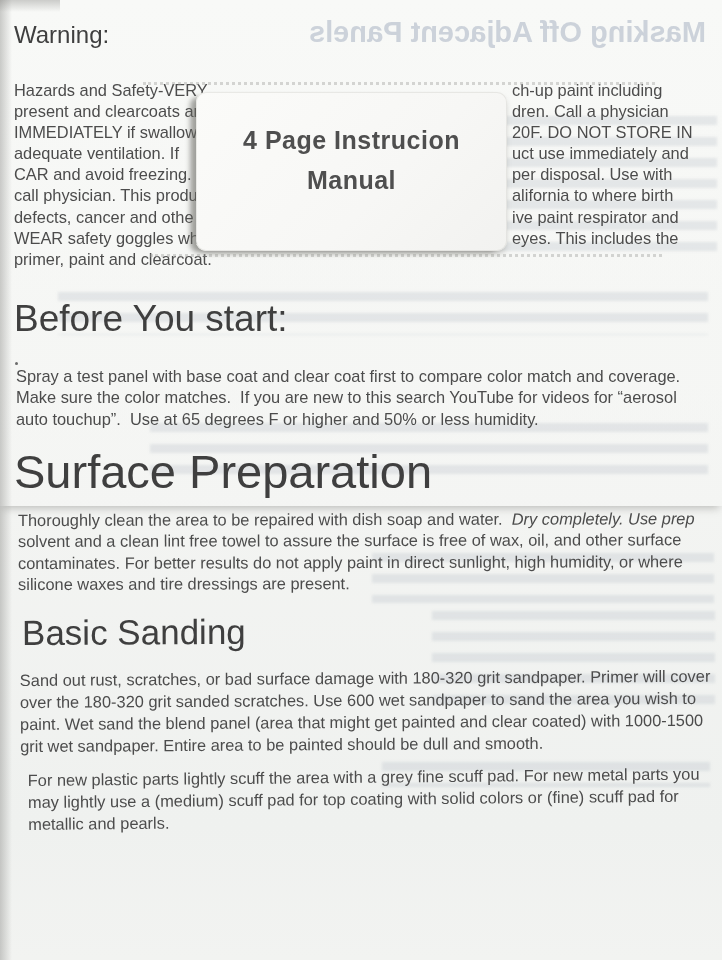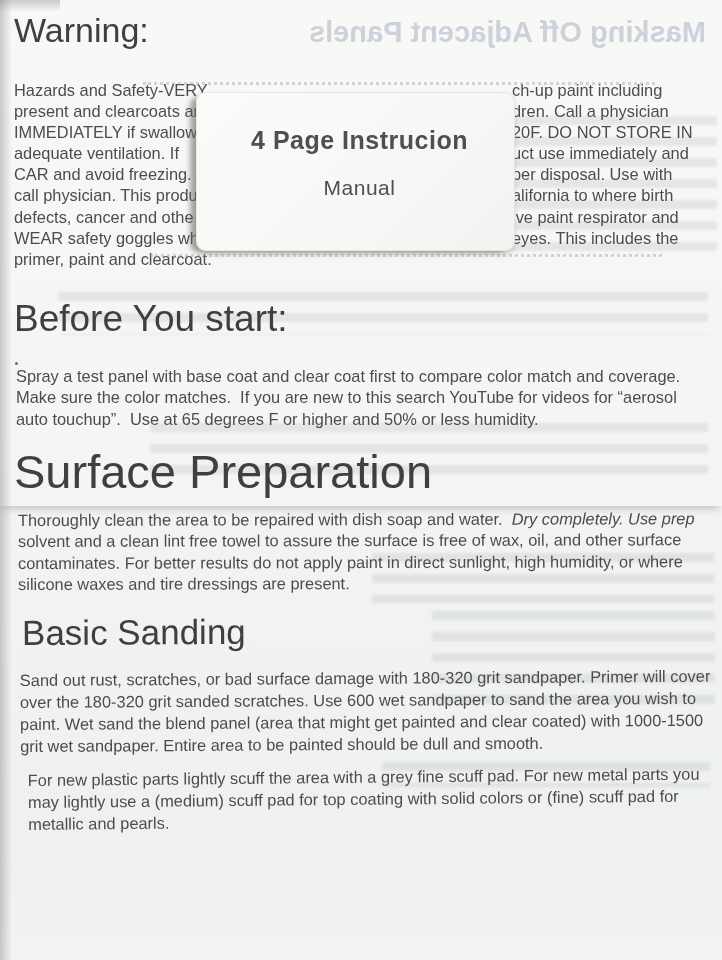--- a/index.html
+++ b/index.html
@@ -23,21 +23,21 @@
   .bleed{position:absolute;z-index:0;filter:blur(1.7px);opacity:.85;
     background:repeating-linear-gradient(to bottom,rgba(170,177,190,.30) 0px,rgba(170,177,190,.30) 9px,rgba(0,0,0,0) 9px,rgba(0,0,0,0) 21px);}
   .bleed-a{left:485px;top:116px;width:232px;height:145px;}
   .bleed-b{left:58px;top:292px;width:650px;height:43px;}
   .bleed-c{left:150px;top:423px;width:558px;height:54px;}
   .bleed-d{left:372px;top:553px;width:342px;height:50px;}
   .bleed-e{left:432px;top:611px;width:283px;height:93px;}
   .bleed-f{left:382px;top:762px;width:328px;height:25px;}
   
   .h1{position:absolute;z-index:1;color:#3f3f3f;font-weight:400;line-height:1;white-space:pre;}
-  .h-warning{left:14px;top:13px;font-size:34px;}
+  .h-warning{left:14px;top:23px;font-size:24px;}
   .h-before{left:14px;top:300px;font-size:37px;}
   .h-surface{left:14px;top:448px;font-size:47px;}
   .h-sanding{left:22px;top:615px;font-size:35px;transform:rotate(-.3deg);transform-origin:left center;}
   
   .para{position:absolute;z-index:1;color:#4c4c4c;font-size:16.4px;}
   .para .ln{white-space:pre;}
   .warning-para{left:14px;top:81px;width:700px;}
   .warning-para .wline{position:relative;height:21.1px;white-space:pre;}
   .warning-para .wr{position:absolute;left:498px;top:0;}
   .before-para{left:16px;top:366px;}
@@ -52,23 +52,23 @@
   .stray-dot{position:absolute;left:15px;top:362px;width:3px;height:3px;border-radius:50%;
     background:#6b6b6b;z-index:1;}
   
   .perf{position:absolute;z-index:1;height:0;border-top:3px dotted rgba(158,158,154,.40);}
   .perf-top{left:143px;top:82px;width:512px;}
   .perf-bottom{left:150px;top:254px;width:512px;}
   
   .sticker{position:absolute;left:196px;top:92px;width:311px;height:159px;z-index:2;
     background:linear-gradient(135deg,#fbfbf9 0%,#f7f7f5 60%,#f2f2f0 100%);
     border-radius:10px;text-align:center;
-    box-shadow:-8px 3px 5px -2px rgba(100,100,95,.55),0 4px 6px -2px rgba(110,110,105,.45),inset 0 0 0 1px rgba(200,200,196,.35);padding-left:8px;}
+    box-shadow:-8px 3px 5px -2px rgba(100,100,95,.55),0 4px 6px -2px rgba(110,110,105,.45),inset 0 0 0 1px rgba(200,200,196,.35);}
   .sticker .l1{margin-top:34px;font-size:25px;font-weight:bold;letter-spacing:.5px;color:#4f4f4f;white-space:pre;}
-  .sticker .l2{margin-top:21px;font-size:21px;font-weight:normal;letter-spacing:.5px;color:#4f4f4f;white-space:pre;}
+  .sticker .l2{margin-top:11px;font-size:25px;font-weight:bold;letter-spacing:.5px;color:#4f4f4f;white-space:pre;}
 </style>
 </head>
 <body>
 
 <div id="canvas">
 
   <div class="sheet-top"></div>
 
   <div class="bleed-title">Masking Off Adjacent Panels</div>
   <div class="bleed bleed-a"></div>

